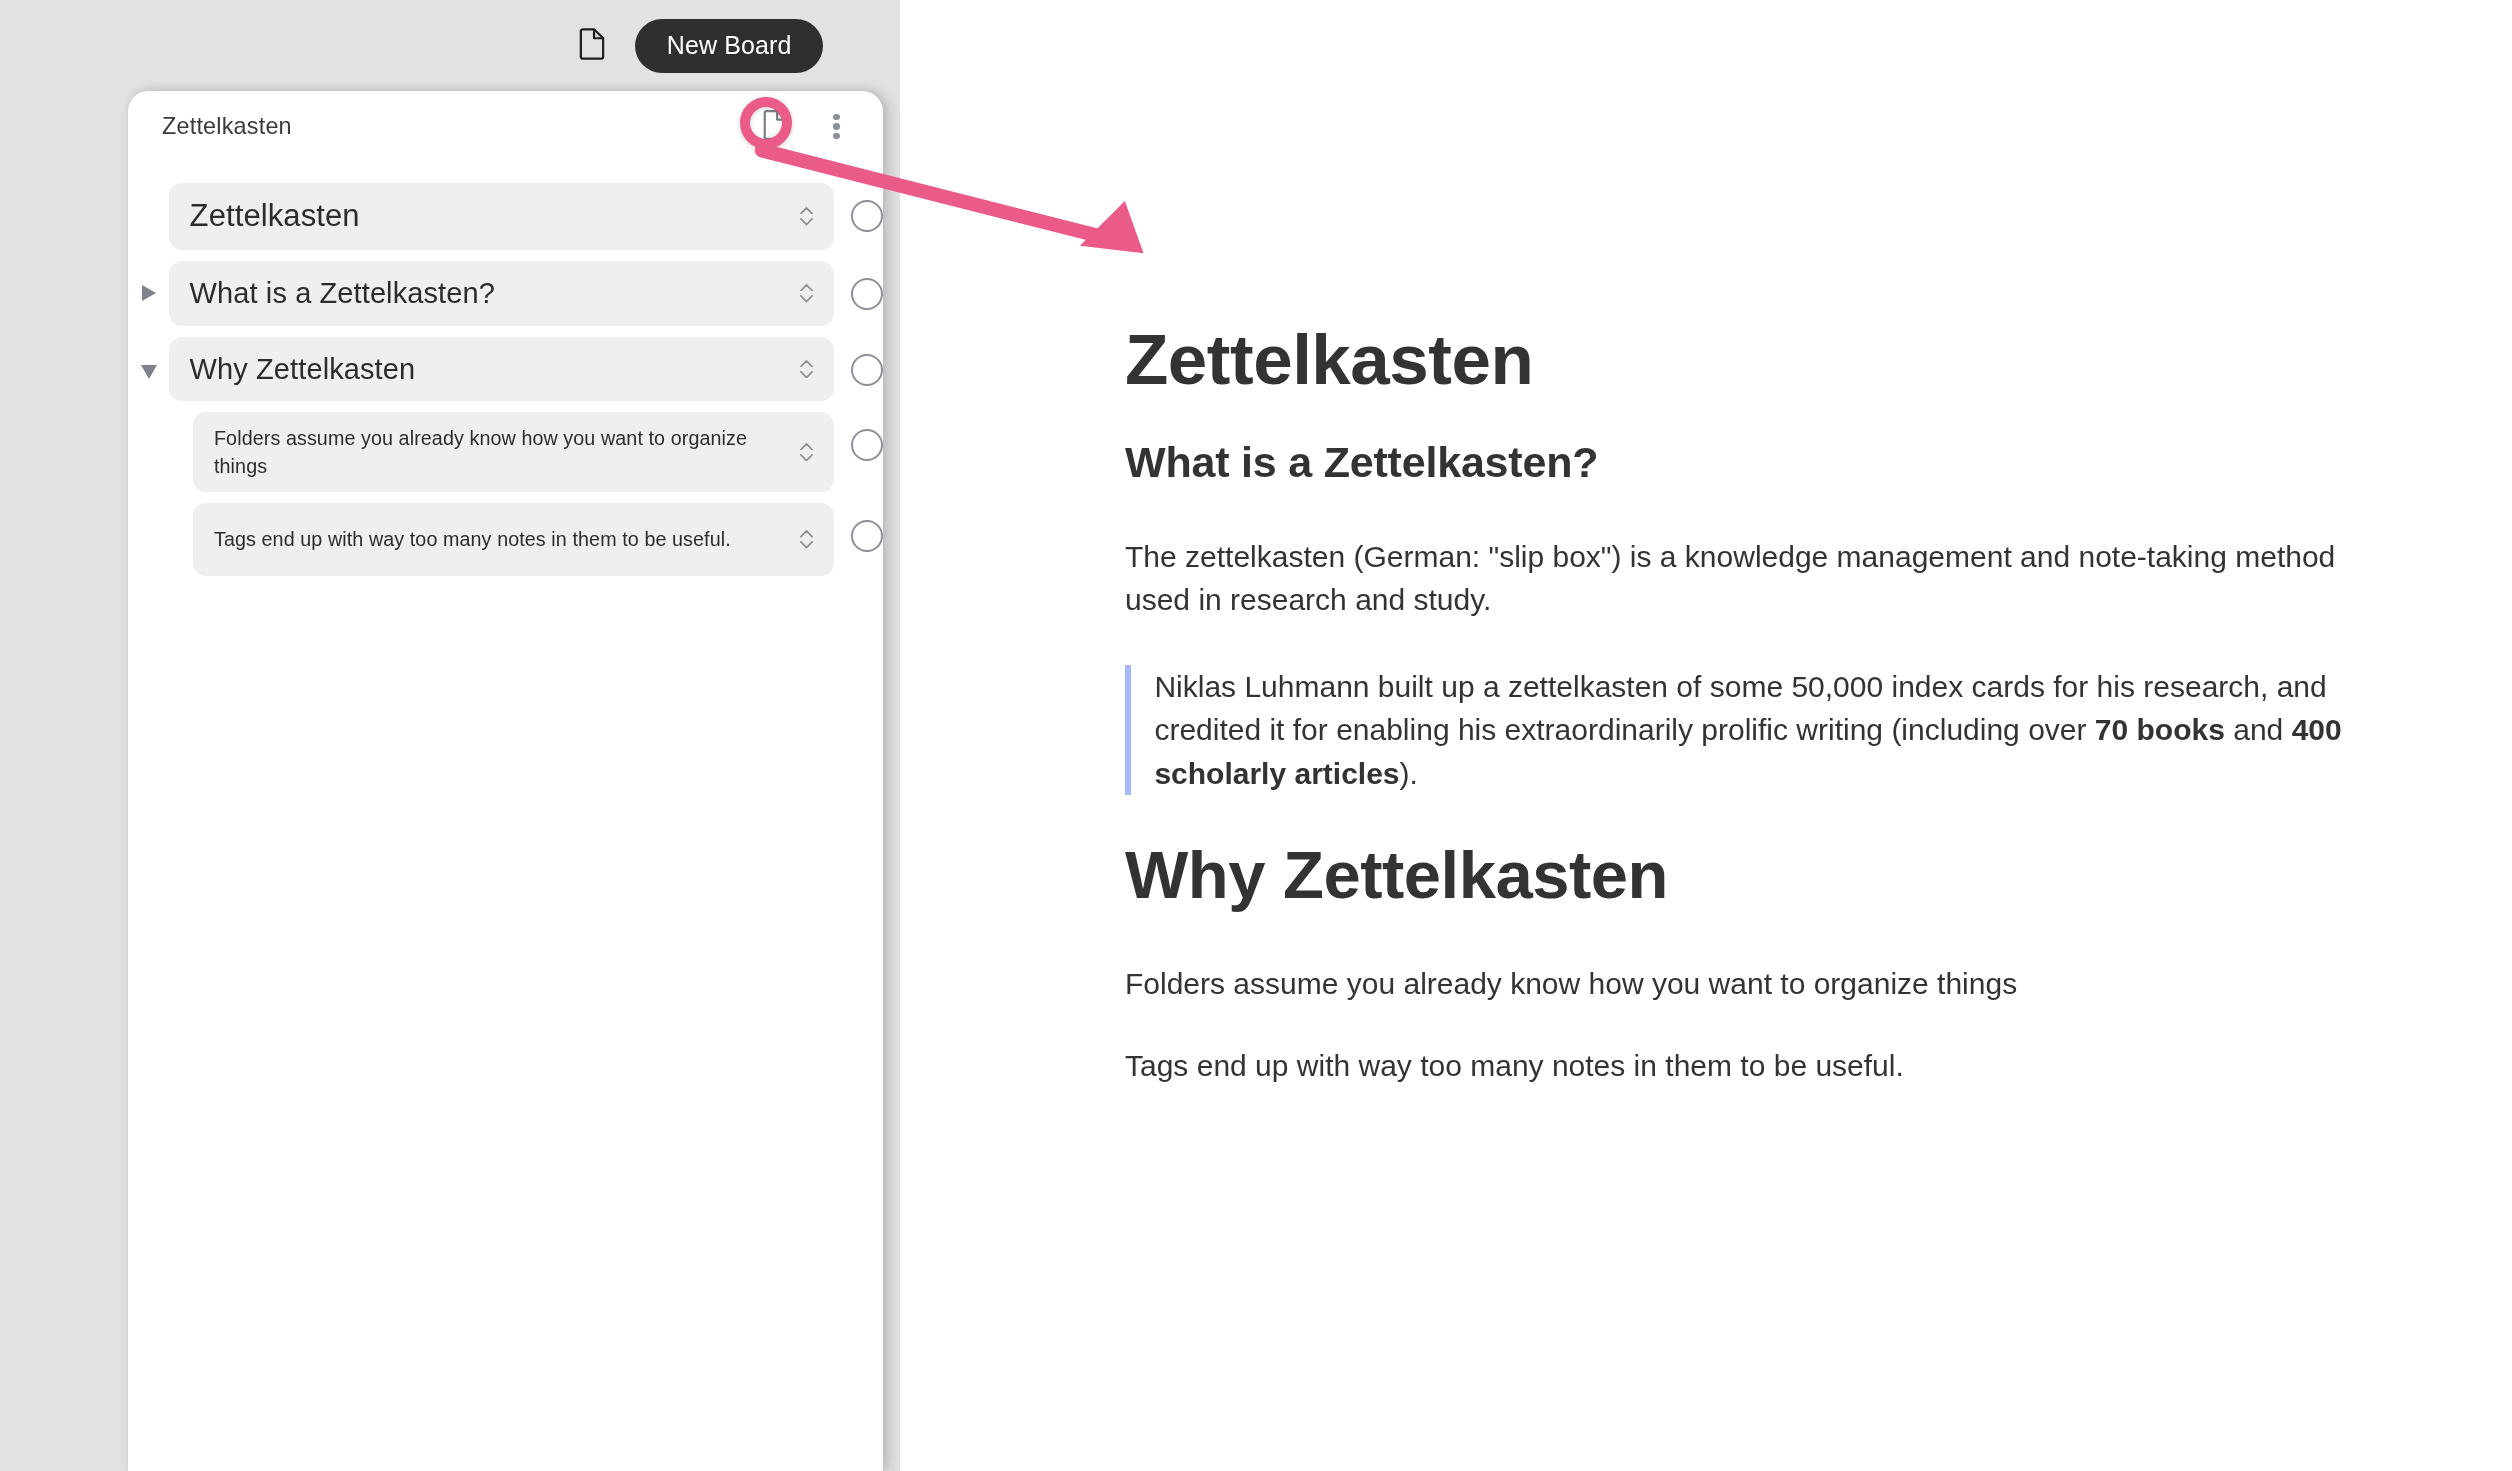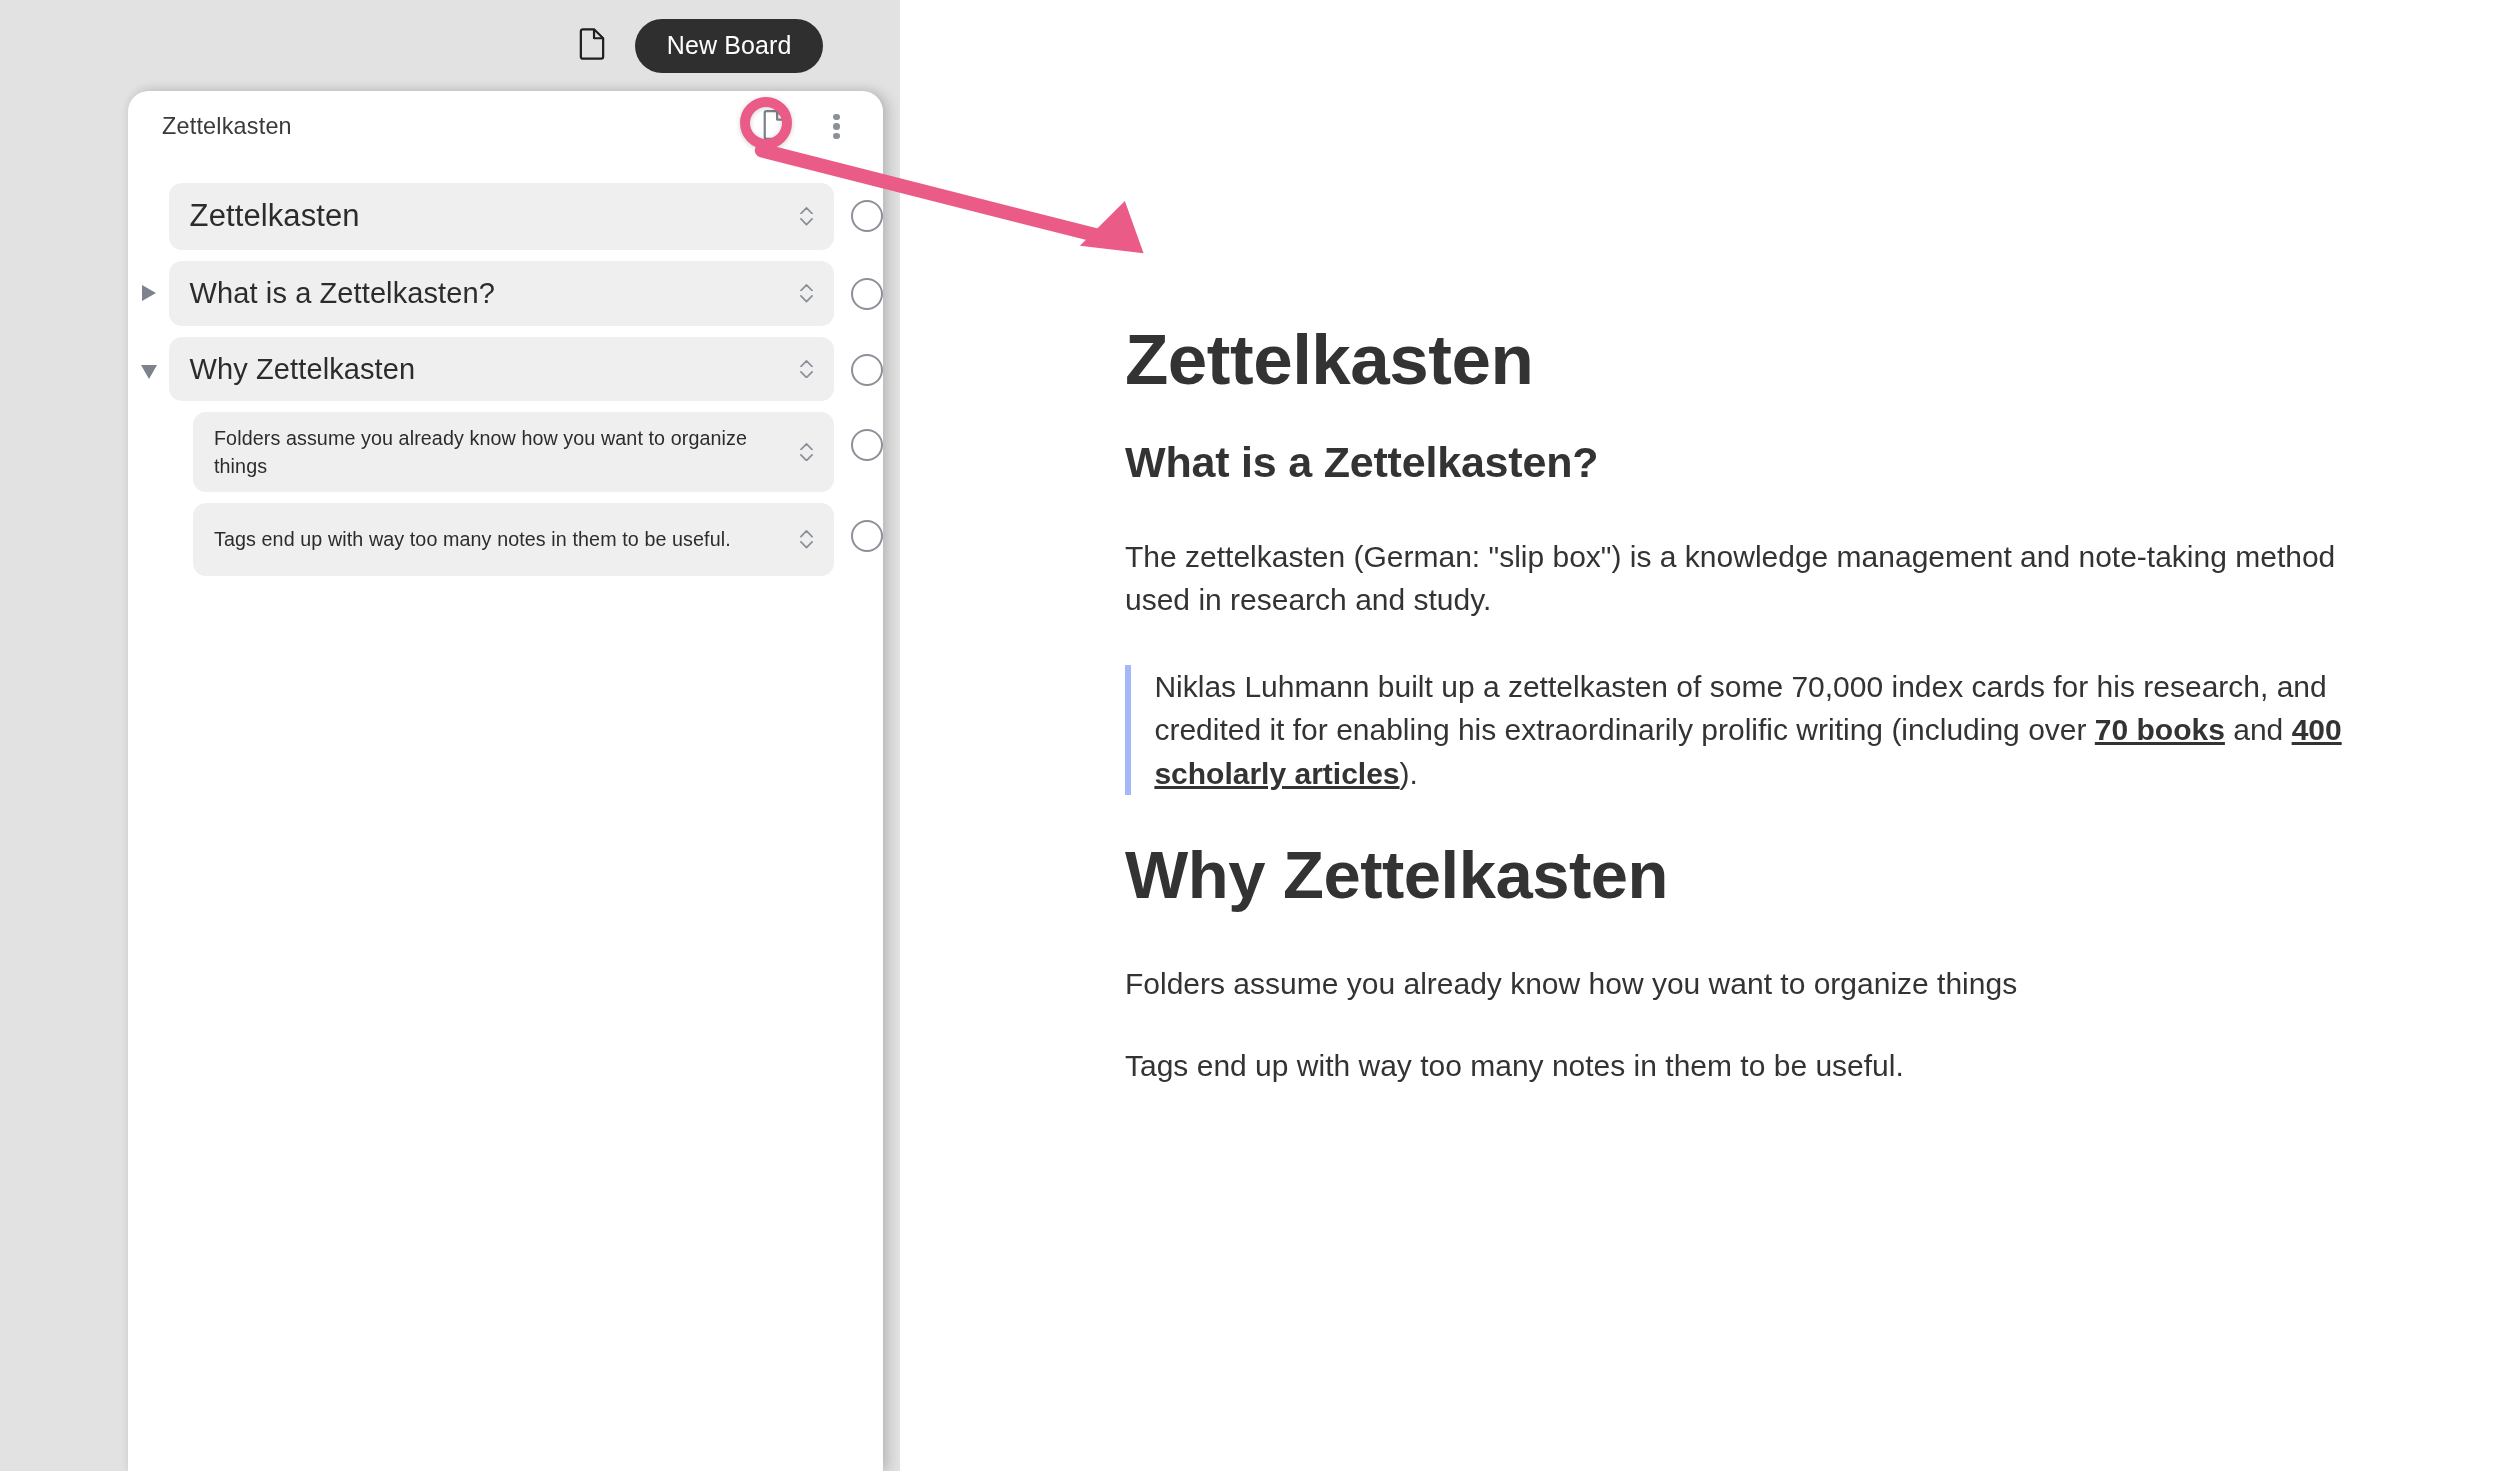--- a/index.html
+++ b/index.html
@@ -248,21 +248,21 @@
     border-left: 6.6px solid #a3b8f5;
     padding-left: 23.4px;
     margin: 0 0 45px 0;
   }
   #doc-quote p {
     font-size: 30px;
     color: #333333;
     line-height: 1.45;
     margin: 0;
   }
-  #doc-quote b { font-weight: bold; text-decoration: underline; }
+  #doc-quote b { font-weight: bold; }
   #doc-ref {
     font-size: 30px;
     color: #333333;
     margin: 0 0 51px 0;
   }
   #doc-ref a {
     color: #6aa0f7;
     text-decoration: none;
   }
   #doc-h1-2 {
@@ -416,21 +416,21 @@
 <div id="doc-area">
   <div id="doc-inner">
 
     <h1 id="doc-h1">Zettelkasten</h1>
 
     <h2 id="doc-h2">What is a Zettelkasten?</h2>
 
     <p class="doc-p">The zettelkasten (German: "slip box") is a knowledge management and note-taking method used in research and study.</p>
 
     <blockquote id="doc-quote">
-      <p><span>Niklas Luhmann built up a zettelkasten of some 70,000 index cards for his research, and credited it for enabling his extraordinarily prolific writing (including over </span><b>70 books</b><span> and </span><b>400 scholarly articles</b><span>).</span></p>
+      <p><span>Niklas Luhmann built up a zettelkasten of some 50,000 index cards for his research, and credited it for enabling his extraordinarily prolific writing (including over </span><b>70 books</b><span> and </span><b>400 scholarly articles</b><span>).</span></p>
     </blockquote>
 
 
     <h1 id="doc-h1-2">Why Zettelkasten</h1>
 
     <p class="doc-p doc-p-tight">Folders assume you already know how you want to organize things</p>
 
     <p class="doc-p">Tags end up with way too many notes in them to be useful.</p>
 
   </div>

